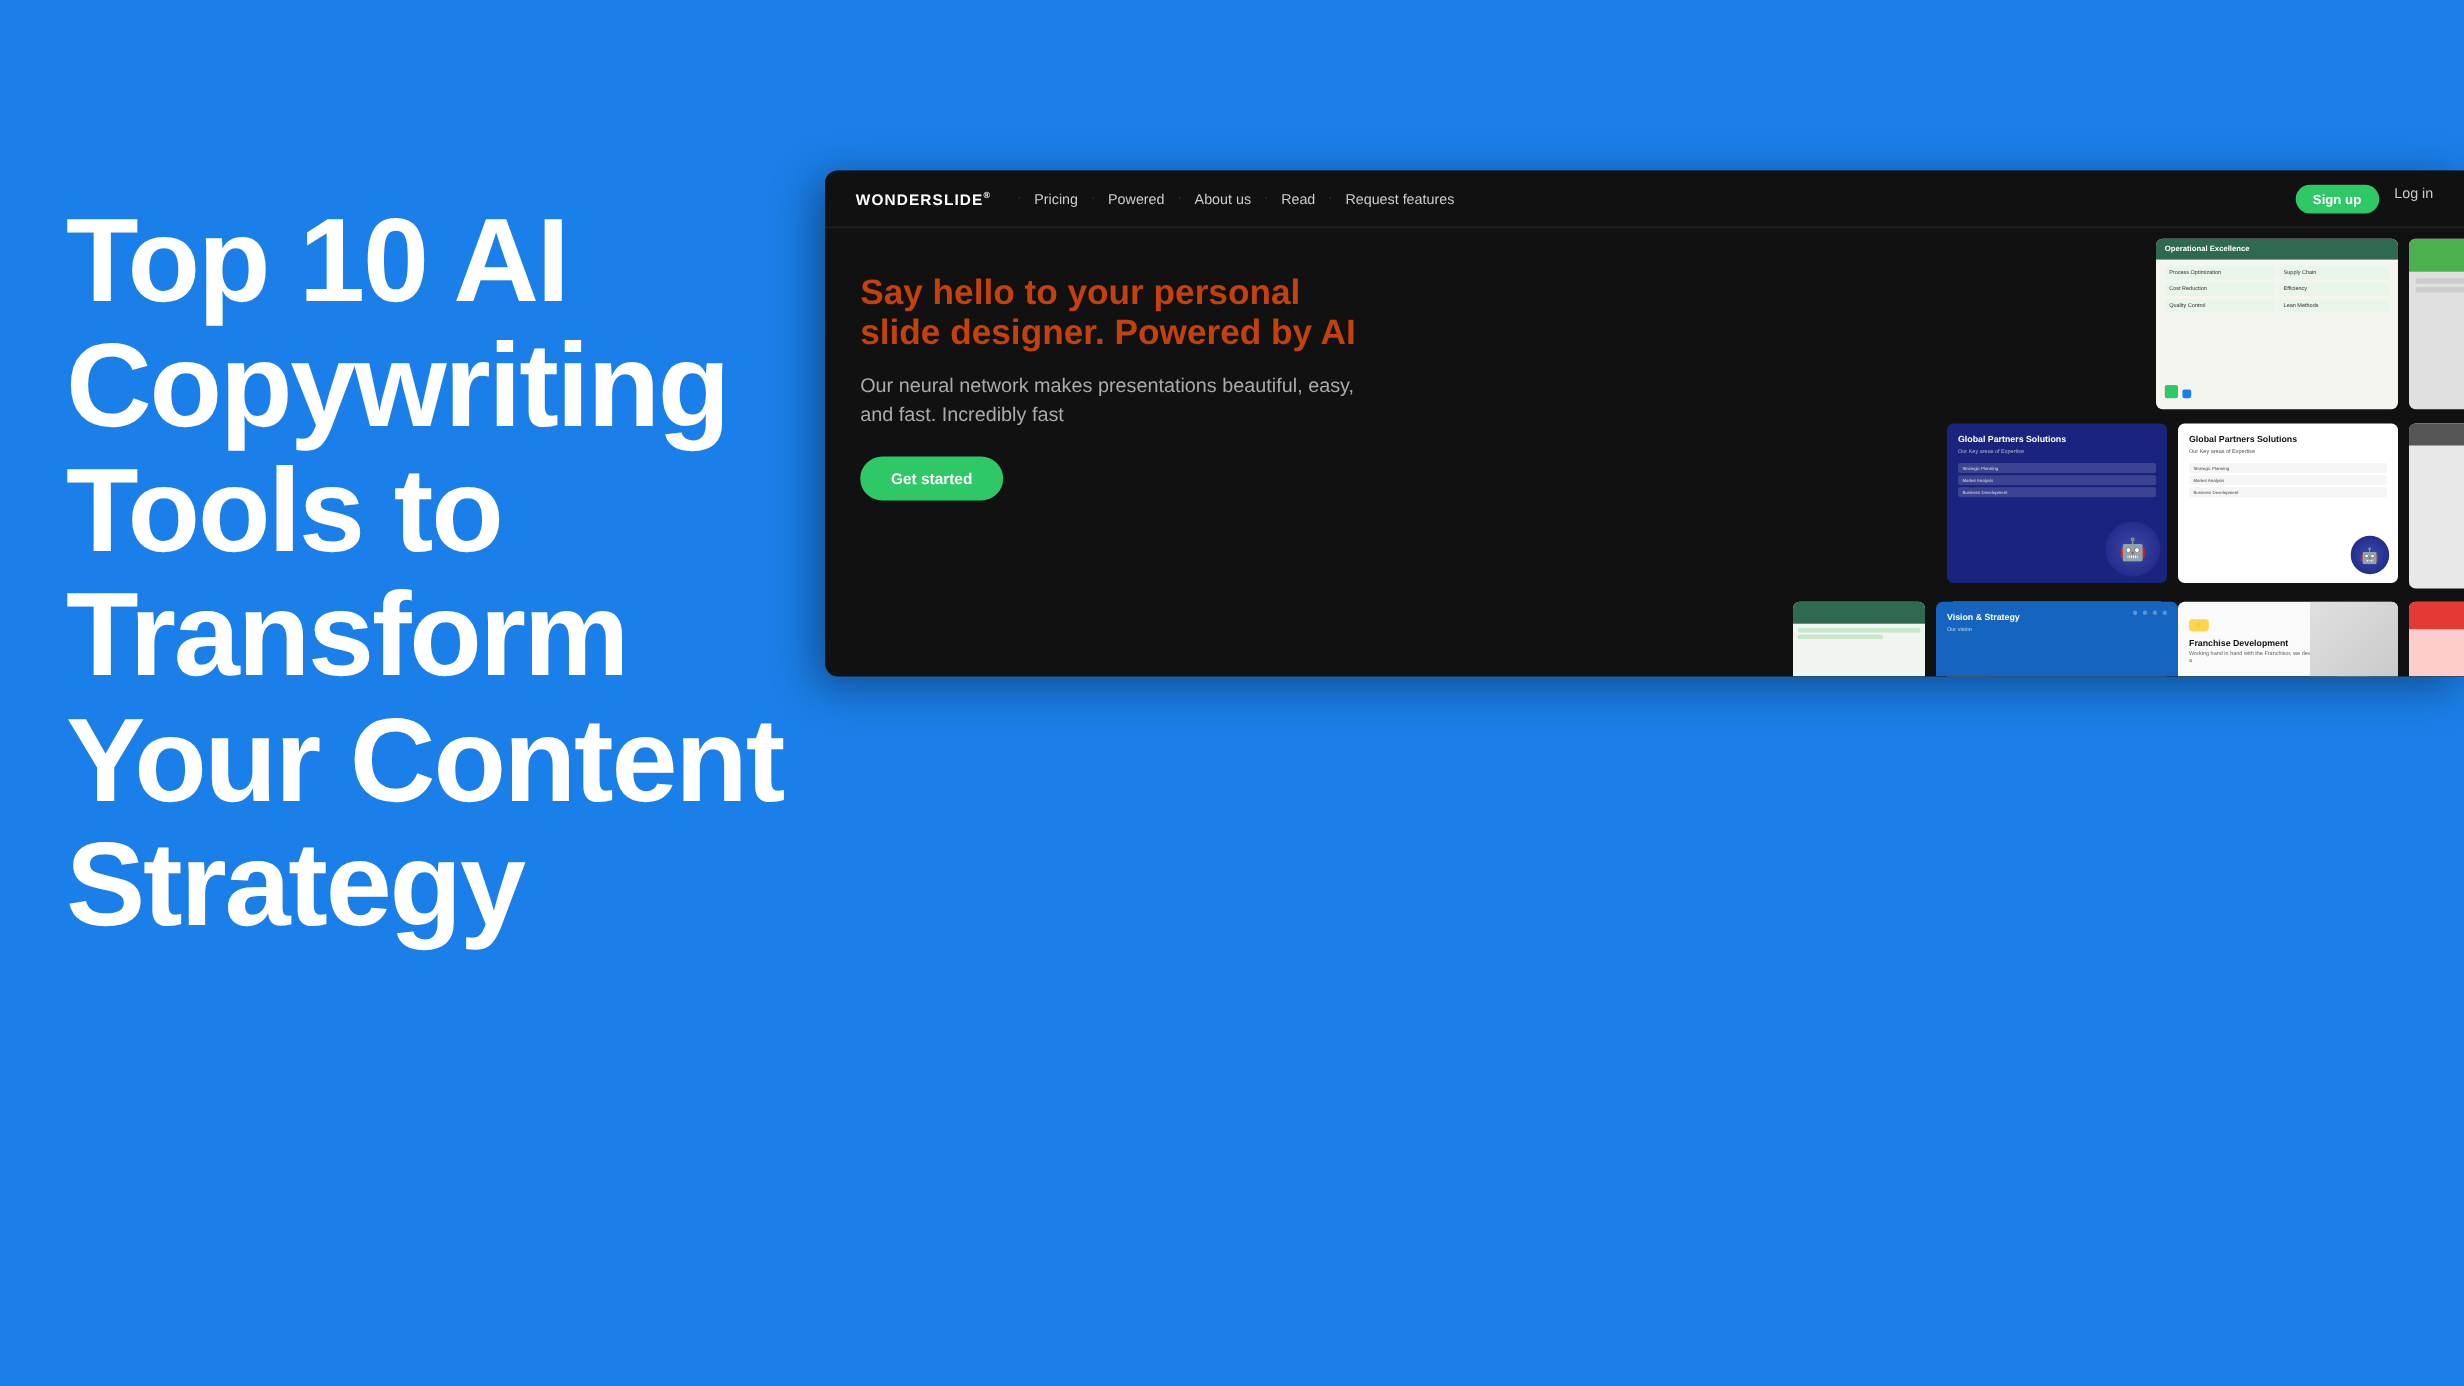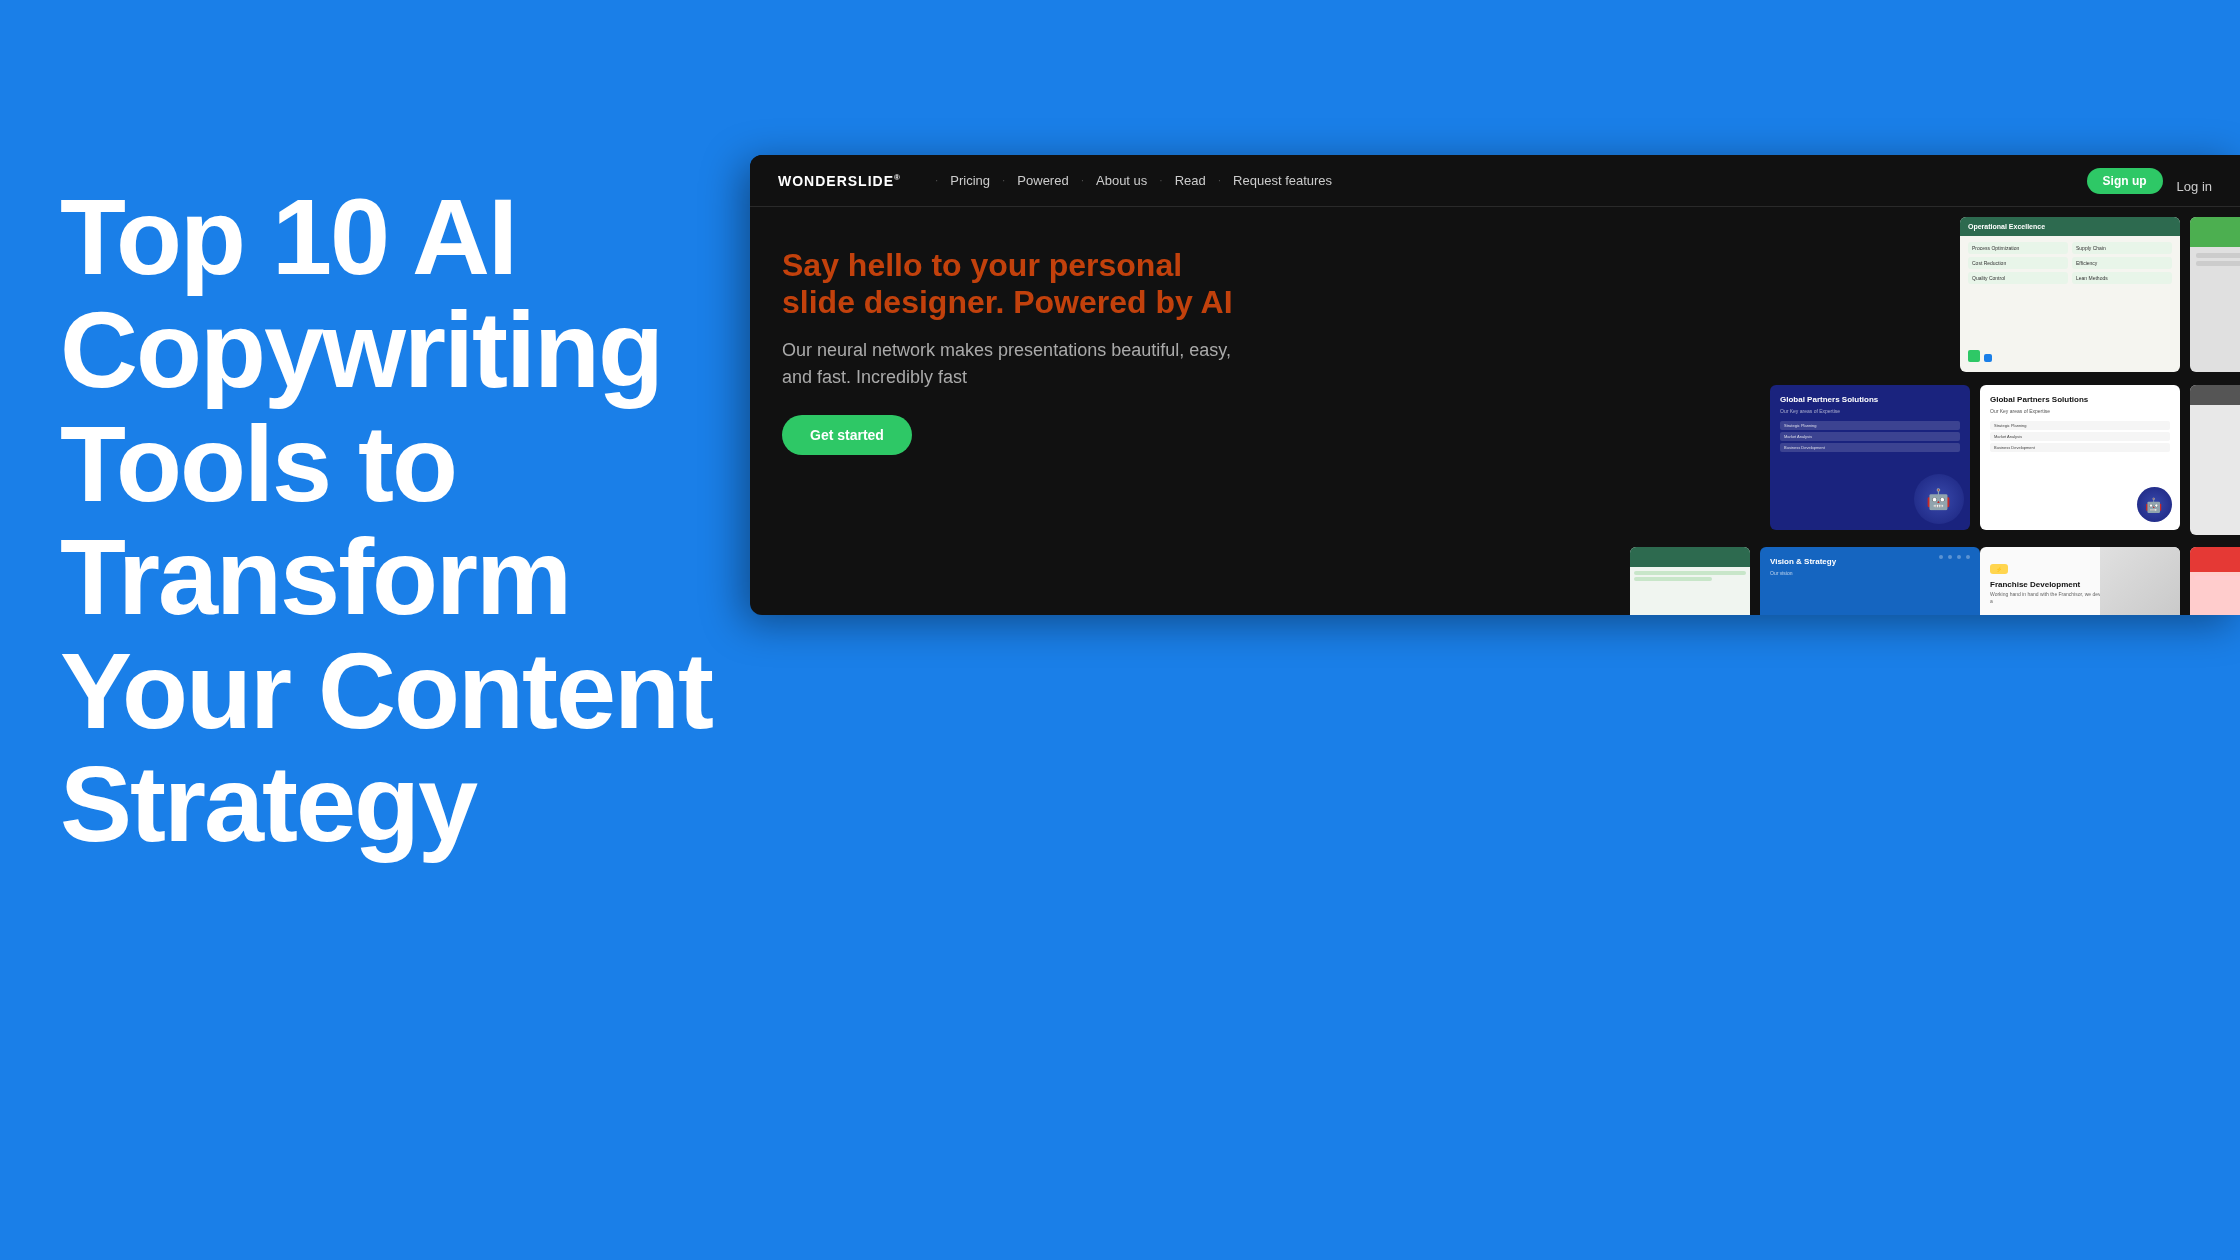--- a/index.html
+++ b/index.html
@@ -44,21 +44,21 @@
       box-shadow: -8px 8px 40px rgba(0,0,0,0.4);
     }
 
     
     .nav-bar {
       background: #111111;
       height: 52px;
       display: flex;
       align-items: center;
       padding: 0 28px;
-      gap: 34px;
+      gap: 24px;
       border-bottom: 1px solid #2a2a2a;
       flex-shrink: 0;
     }
 
     .nav-logo {
       color: #ffffff;
       font-size: 14px;
       font-weight: 700;
       letter-spacing: 1px;
       white-space: nowrap;
@@ -84,21 +84,21 @@
     .nav-link {
       color: #cccccc;
       font-size: 13px;
       padding: 4px 8px;
       cursor: pointer;
       white-space: nowrap;
     }
 
     .nav-actions {
       display: flex;
-      align-items: flex-end;
+      align-items: flex-start;
       gap: 14px;
       margin-left: auto;
     }
 
     .signup-btn {
       background: #2ec866;
       color: #fff;
       border: none;
       border-radius: 20px;
       padding: 6px 16px;

